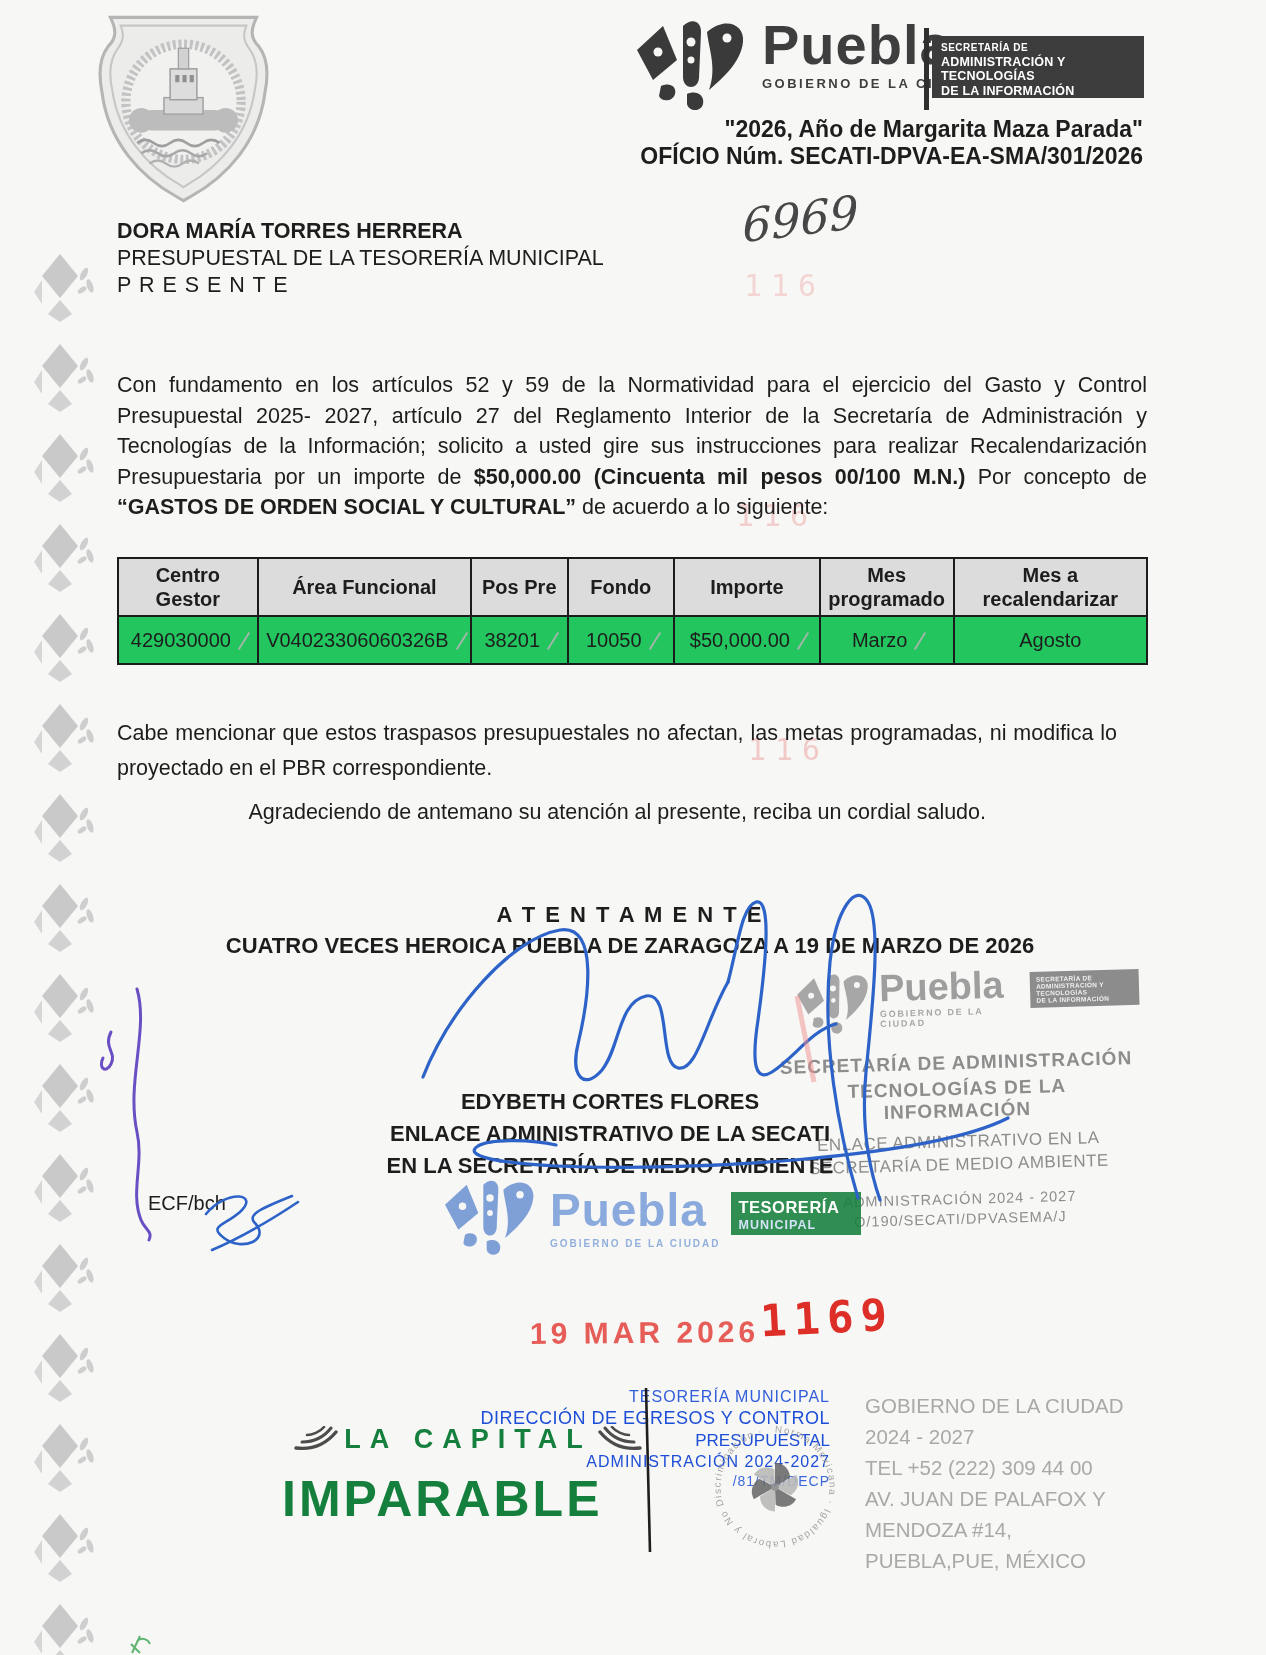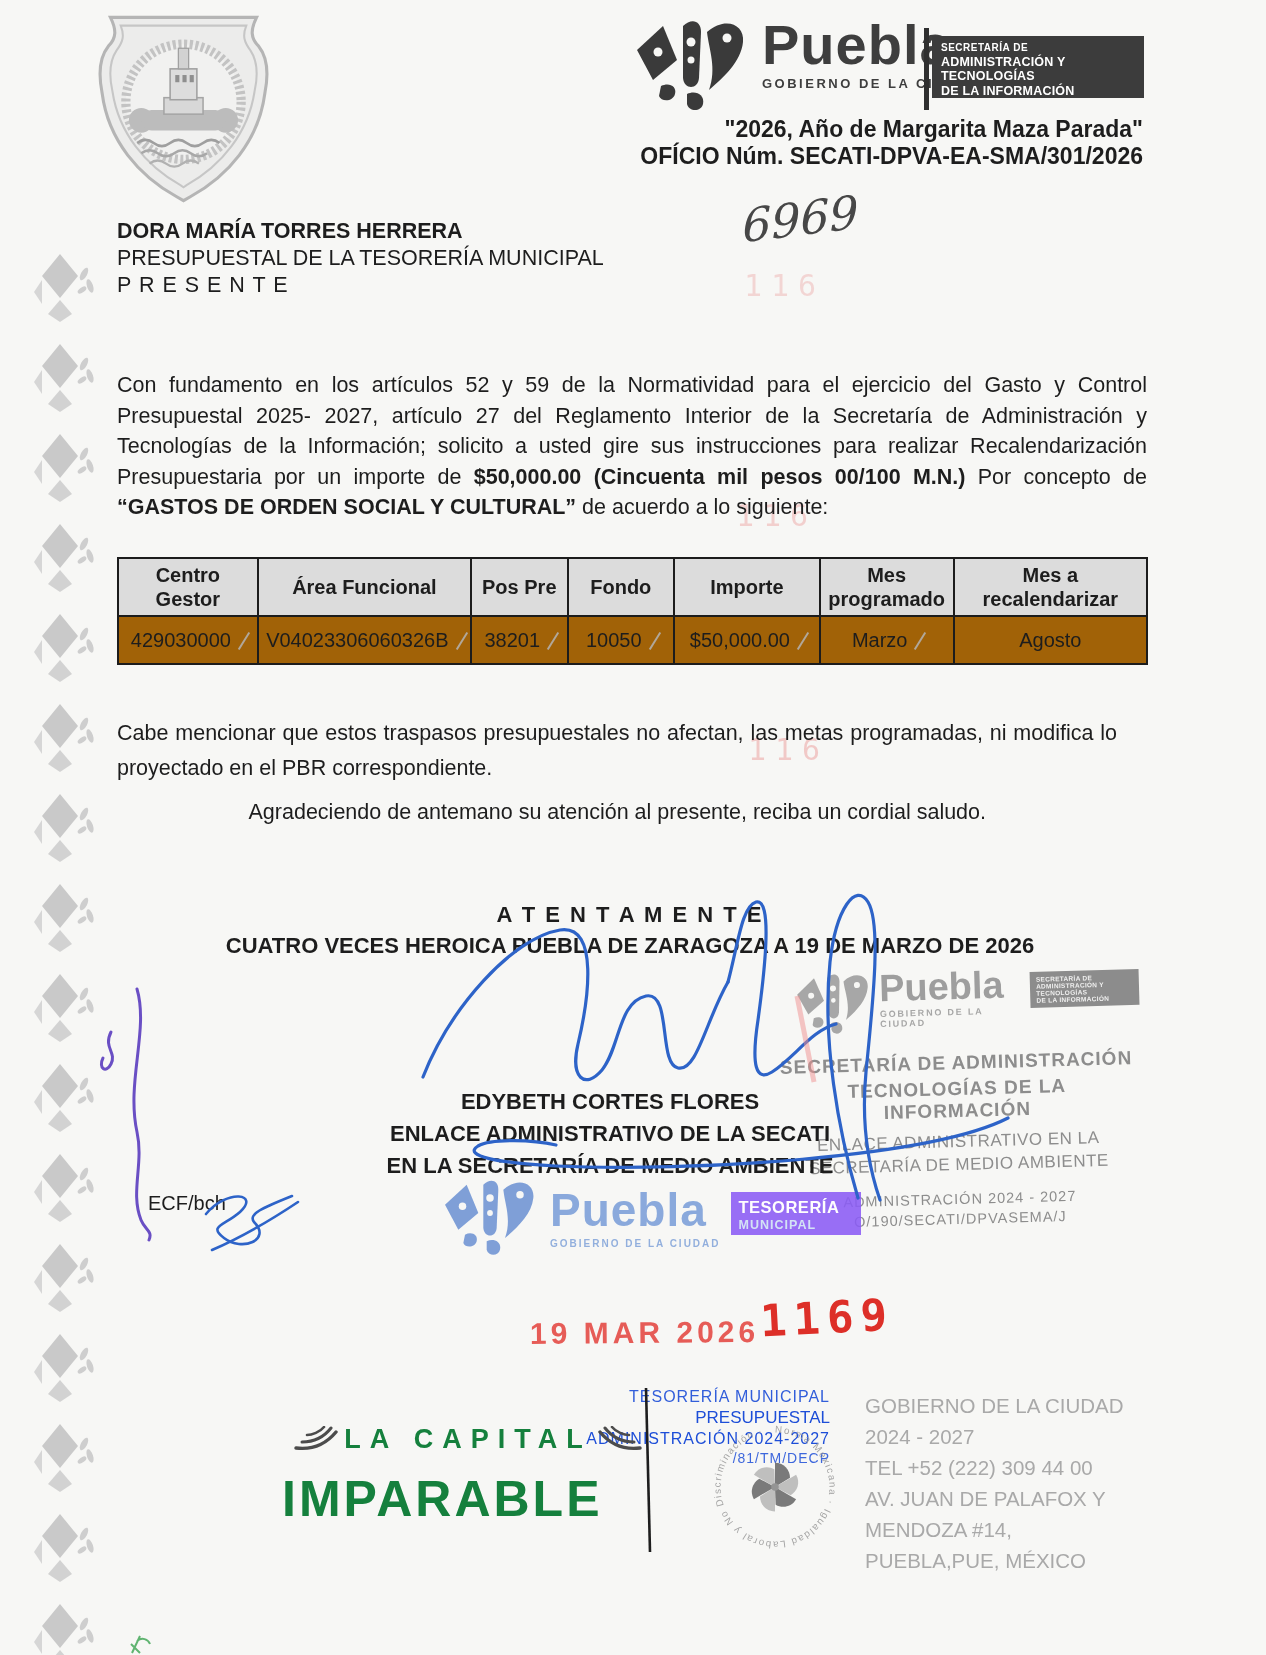--- a/index.html
+++ b/index.html
@@ -49,21 +49,21 @@
   #p1{top:370px;}
   #p2{top:716px; line-height:35px; width:1000px;}
   #p3{top:797px; left:186px; width:800px; text-align:right;}
   .body-text b{font-weight:700;}
 
   
   .doc-table{position:absolute; left:117px; top:557px; width:1031px; border-collapse:collapse; z-index:10;
              font-size:20px;}
   .doc-table th,.doc-table td{border:2.4px solid #1c1c1c; text-align:center; vertical-align:middle; padding:4px 2px;}
   .doc-table th{background:#dcdcdc; font-weight:700; line-height:24px; height:48px;}
-  .doc-table td{height:38px; background:#a16207;}
+  .doc-table td{height:38px; background:#22c55e;}
   .pencil{display:inline-block; width:2px; height:20px; background:#b4b4b4; transform:rotate(32deg);
           margin-left:12px; vertical-align:middle; opacity:.85;}
 
   
   .closing{left:100px; top:902px; width:1060px; text-align:center; z-index:10;}
   .closing .att{font-size:22px; font-weight:700; letter-spacing:2px;}
   .closing .place{font-size:22px; font-weight:700; margin-top:5px;}
 
   .sig-name{left:375px; top:1086px; width:470px; text-align:center; font-size:22px; font-weight:700;
             line-height:32px; z-index:12;}
@@ -81,21 +81,21 @@
   .gs-l3{font-size:17px; text-align:center; margin-top:10px; letter-spacing:.5px;}
   .gs-l4{font-size:17px; text-align:center; margin-top:3px; letter-spacing:.5px;}
   .gs-l5{font-size:14.5px; text-align:center; margin-top:16px; letter-spacing:1px;}
   .gs-l6{font-size:14.5px; text-align:center; margin-top:4px; letter-spacing:1px;}
 
   
   .blue-stamp{left:440px; top:1176px; z-index:5; display:flex; align-items:flex-start; opacity:.88;}
   .bs-word{margin-left:10px; margin-top:10px;}
   .bs-puebla{font-size:46px; font-weight:700; color:#7b9fd9; letter-spacing:1px; line-height:48px;}
   .bs-gob{font-size:10px; font-weight:700; color:#85a6da; letter-spacing:2px; margin-top:4px;}
-  .bs-box{margin-left:10px; margin-top:16px; width:116px; background:#8b5cf6; padding:6px 6px 3px 8px;}
+  .bs-box{margin-left:10px; margin-top:16px; width:116px; background:#15803d; padding:6px 6px 3px 8px;}
   .bs-box .t1{color:#ffffff; font-weight:700; font-size:16.5px; letter-spacing:.5px;}
   .bs-box .t2{color:#cfe0f5; font-weight:700; font-size:12.5px; letter-spacing:1px; margin-top:1px;}
 
   .initials{left:148px; top:1192px; font-size:20px; z-index:10;}
 
   
   .date-stamp{left:530px; top:1316px; font-size:30px; font-weight:700; letter-spacing:4px;
               color:#e4423c; opacity:.85; z-index:8; transform:rotate(-.5deg);}
   .red-folio{left:760px; top:1292px; font-family:"DejaVu Sans Mono", monospace; font-size:44px;
              font-weight:700; letter-spacing:7px; color:#dd2f28; transform:rotate(-3deg); z-index:8;}
@@ -472,20 +472,21 @@
     </div>
   </div>
 
   <div class="abs initials">ECF/bch</div>
 
   <div class="abs date-stamp">19 MAR 2026</div>
   <div class="abs red-folio">1169</div>
 
   <div class="abs blue-text-stamp">
     <div class="bts-1">TESORERÍA MUNICIPAL</div>
+    <div class="bts-2">DIRECCIÓN DE EGRESOS Y CONTROL</div>
     <div class="bts-3">PRESUPUESTAL</div>
     <div class="bts-4">ADMINISTRACIÓN 2024-2027</div>
     <div class="bts-5">/81/TM/DECP</div>
   </div>
 
   <svg class="abs norma-stamp" width="150" height="150" viewBox="0 0 160 160">
     <defs>
         <path id="ringpath" d="M80,22 a58,58 0 1,1 -0.01,0 z" fill="none"></path>
       </defs>
     <text font-size="10.5" fill="#9c9c9c" letter-spacing="1.5" font-family="Liberation Sans, sans-serif">

